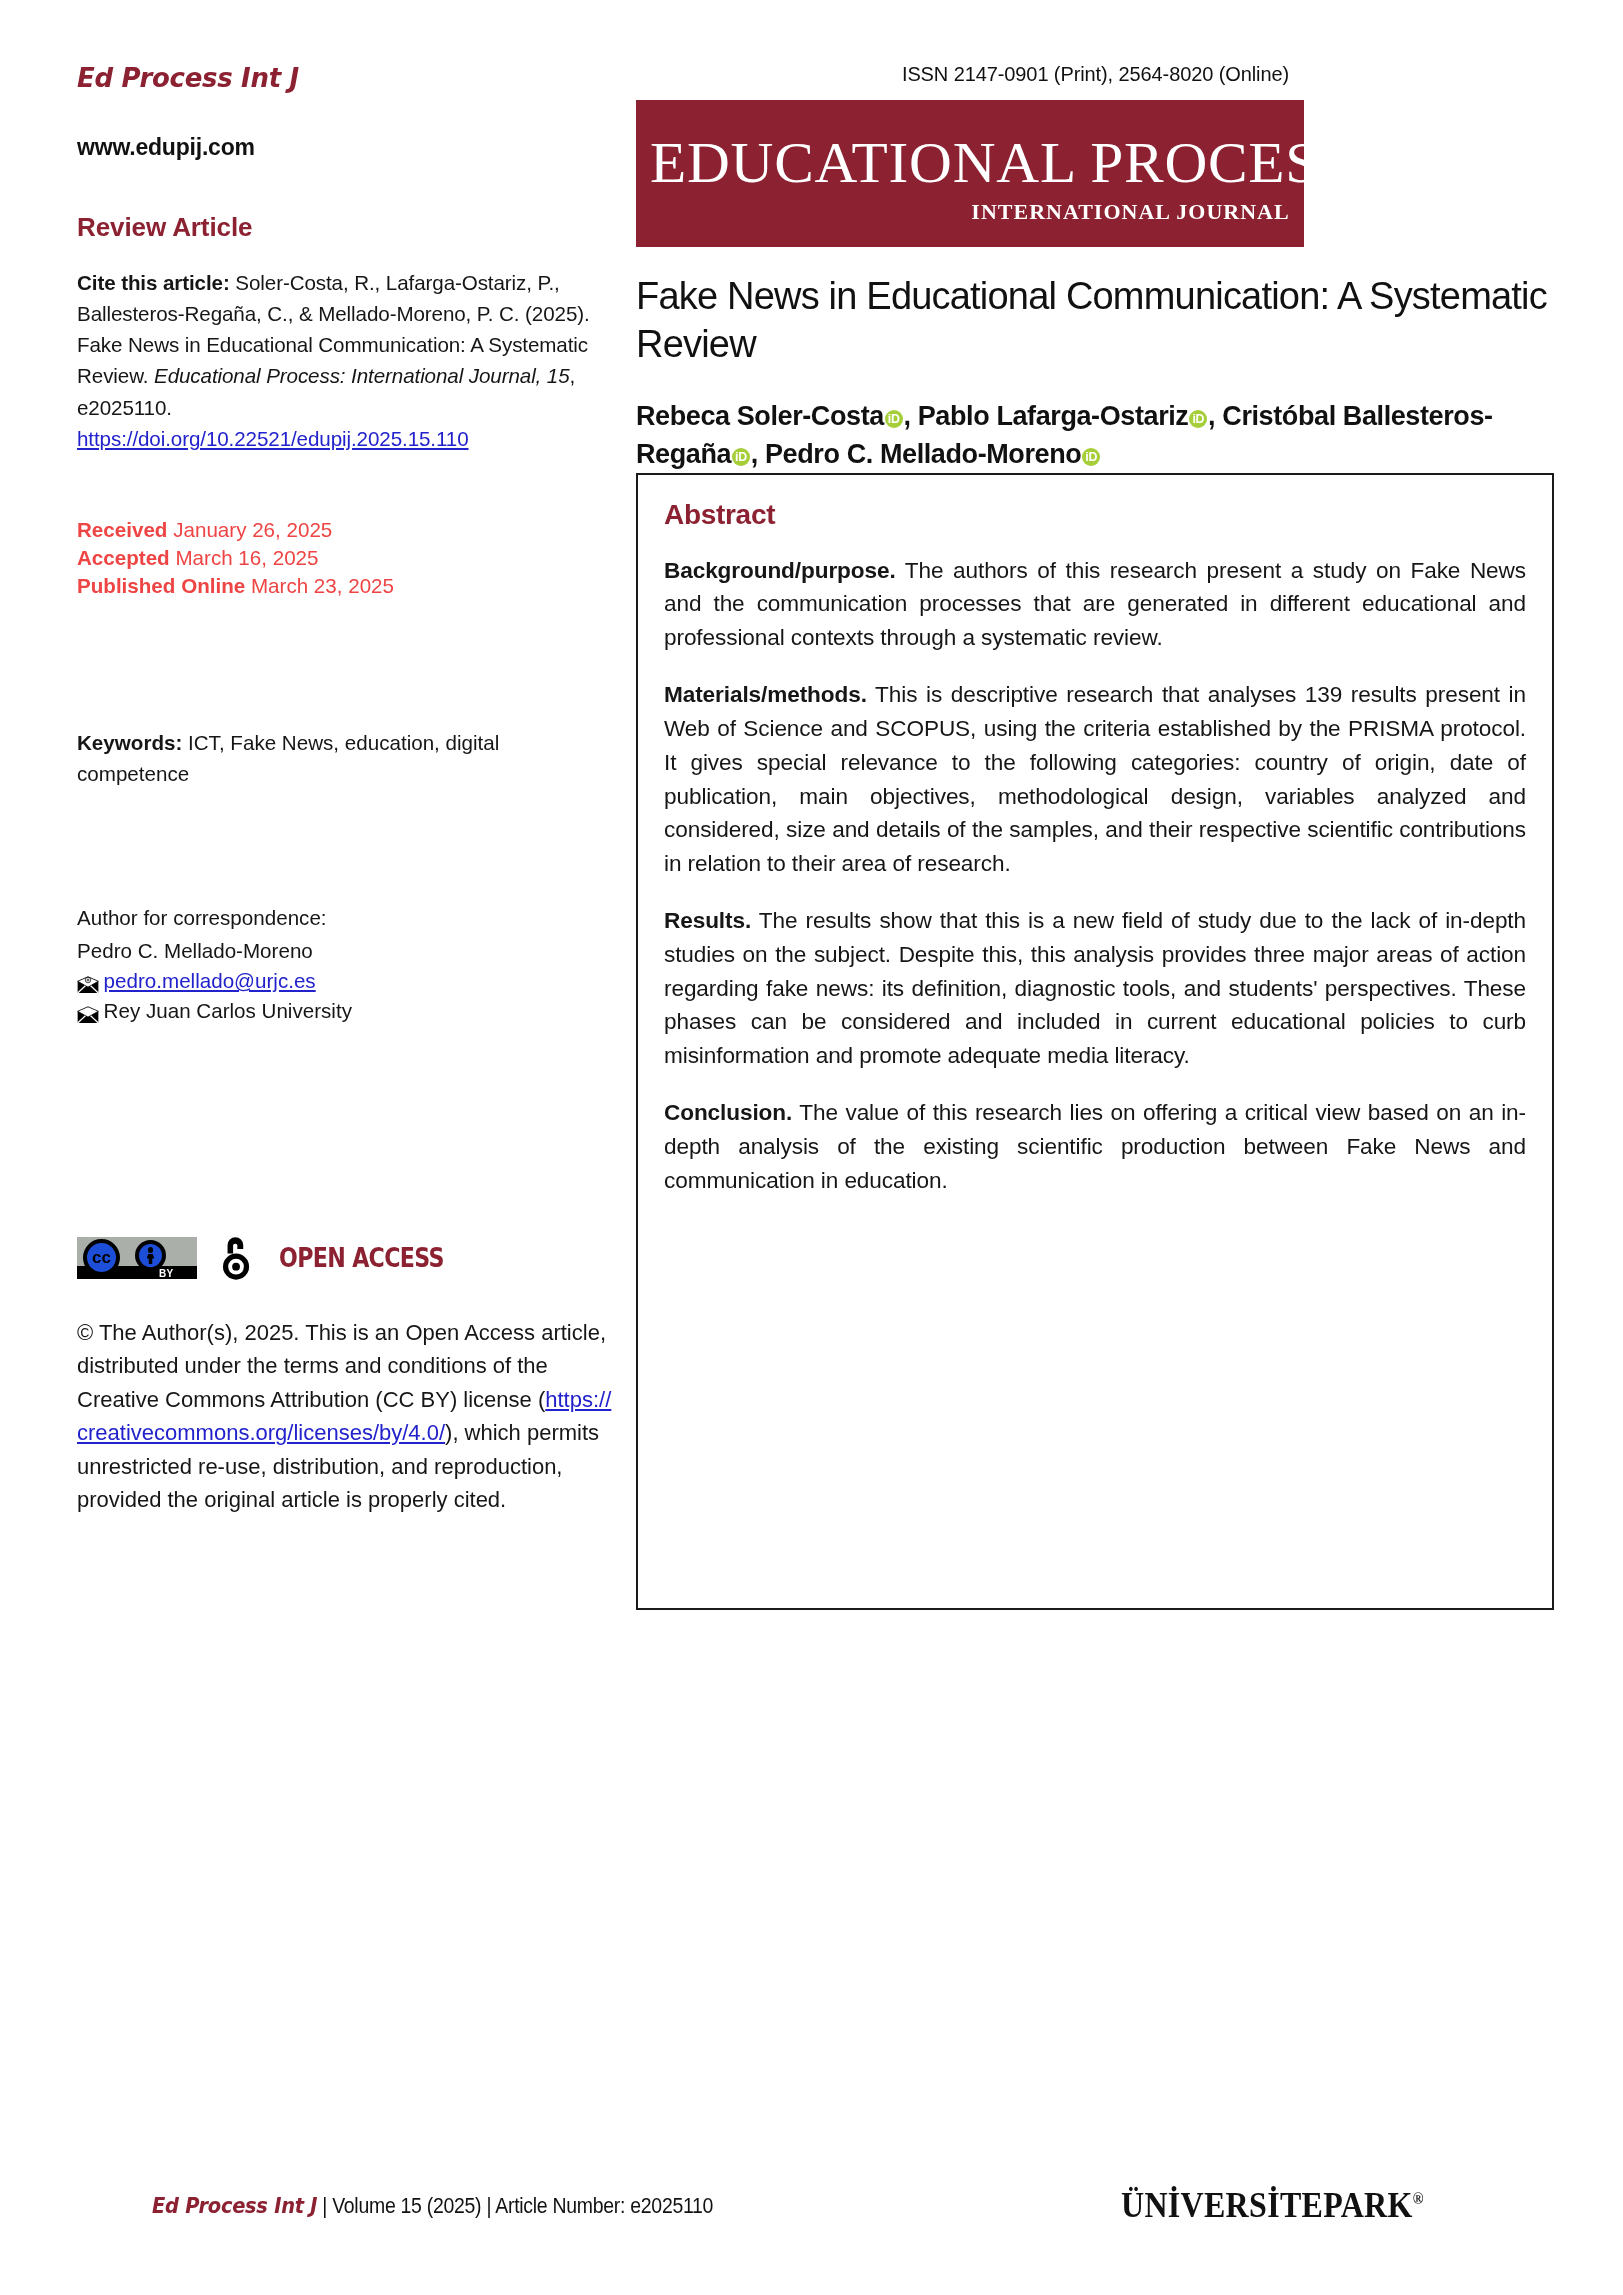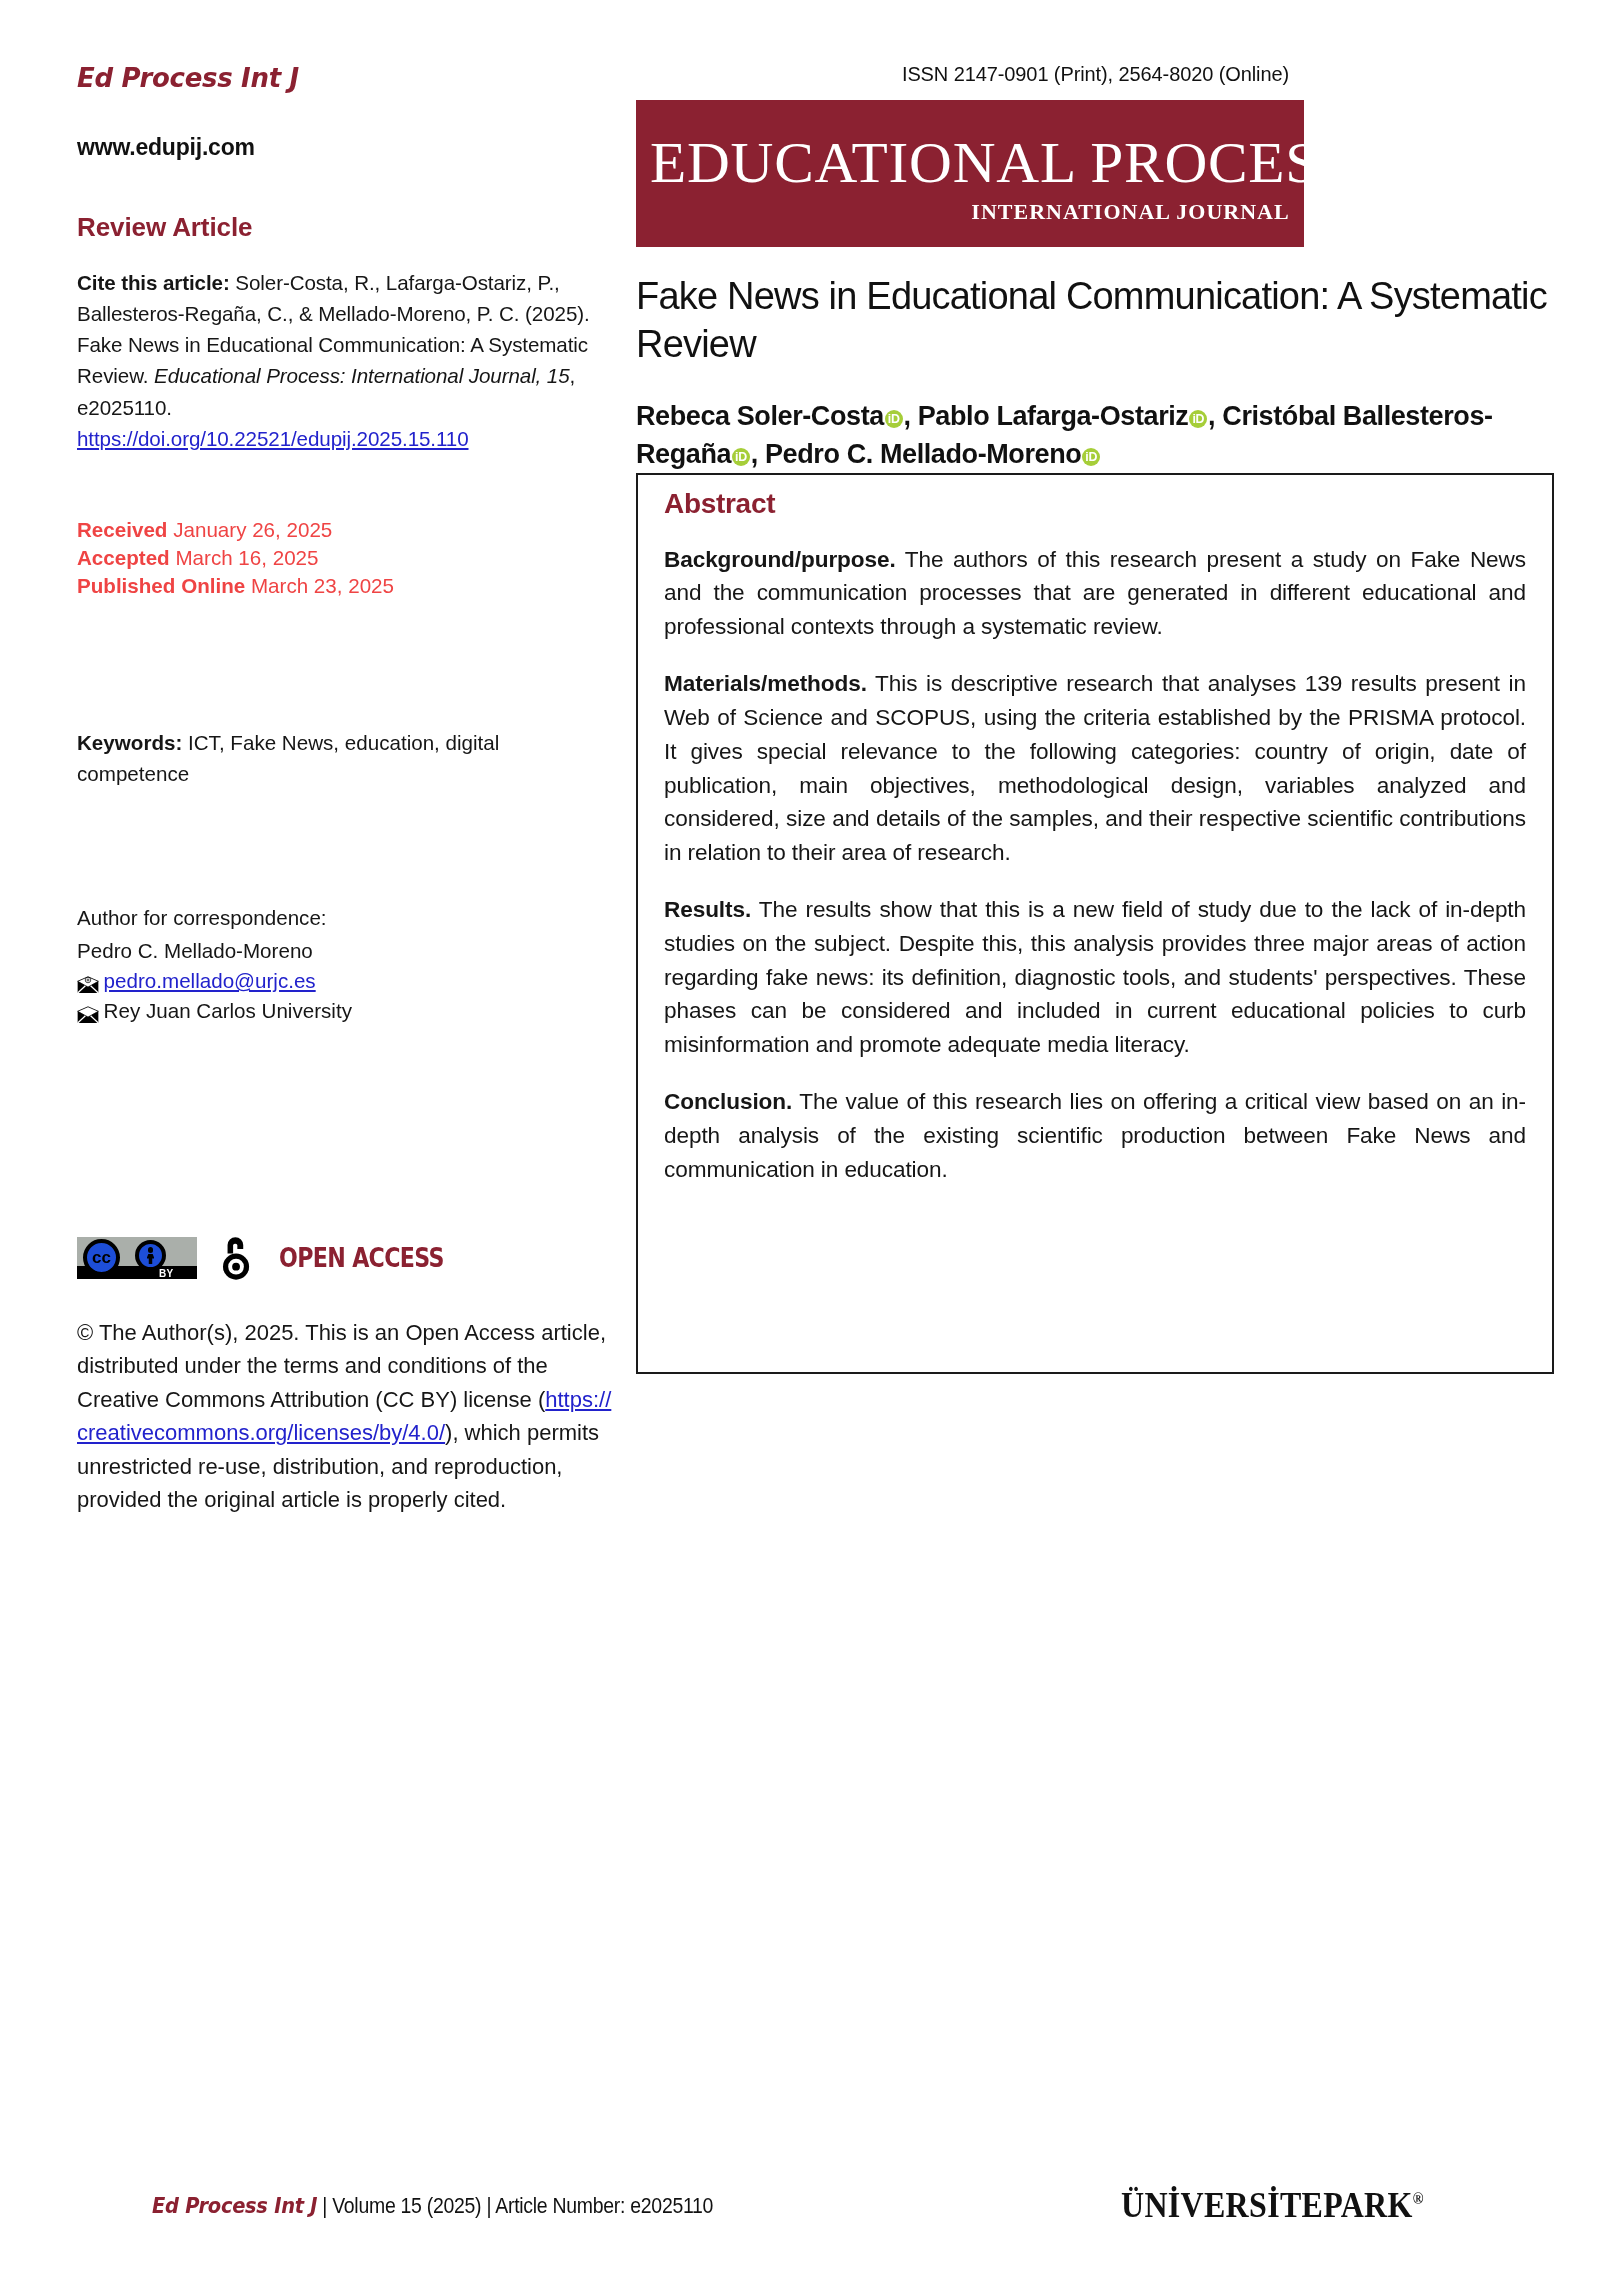--- a/index.html
+++ b/index.html
@@ -281,25 +281,25 @@
     letter-spacing: -0.3px;
     margin: 0 0.7px;
   }
 
   
   .abstract-box {
     position: absolute;
     left: 636px;
     top: 473px;
     width: 918px;
-    height: 901px;
+    height: 1137px;
     border: 2px solid #1a1a1a;
     box-sizing: border-box;
     background: #ffffff;
-    padding: 13px 26px 0 26px;
+    padding: 24px 26px 0 26px;
   }
   .abstract-heading {
     font-weight: 700;
     font-size: 28px;
     color: #8B2131;
     letter-spacing: -0.3px;
     margin-bottom: 18.3px;
   }
   .abs-para {
     font-size: 22.6px;

